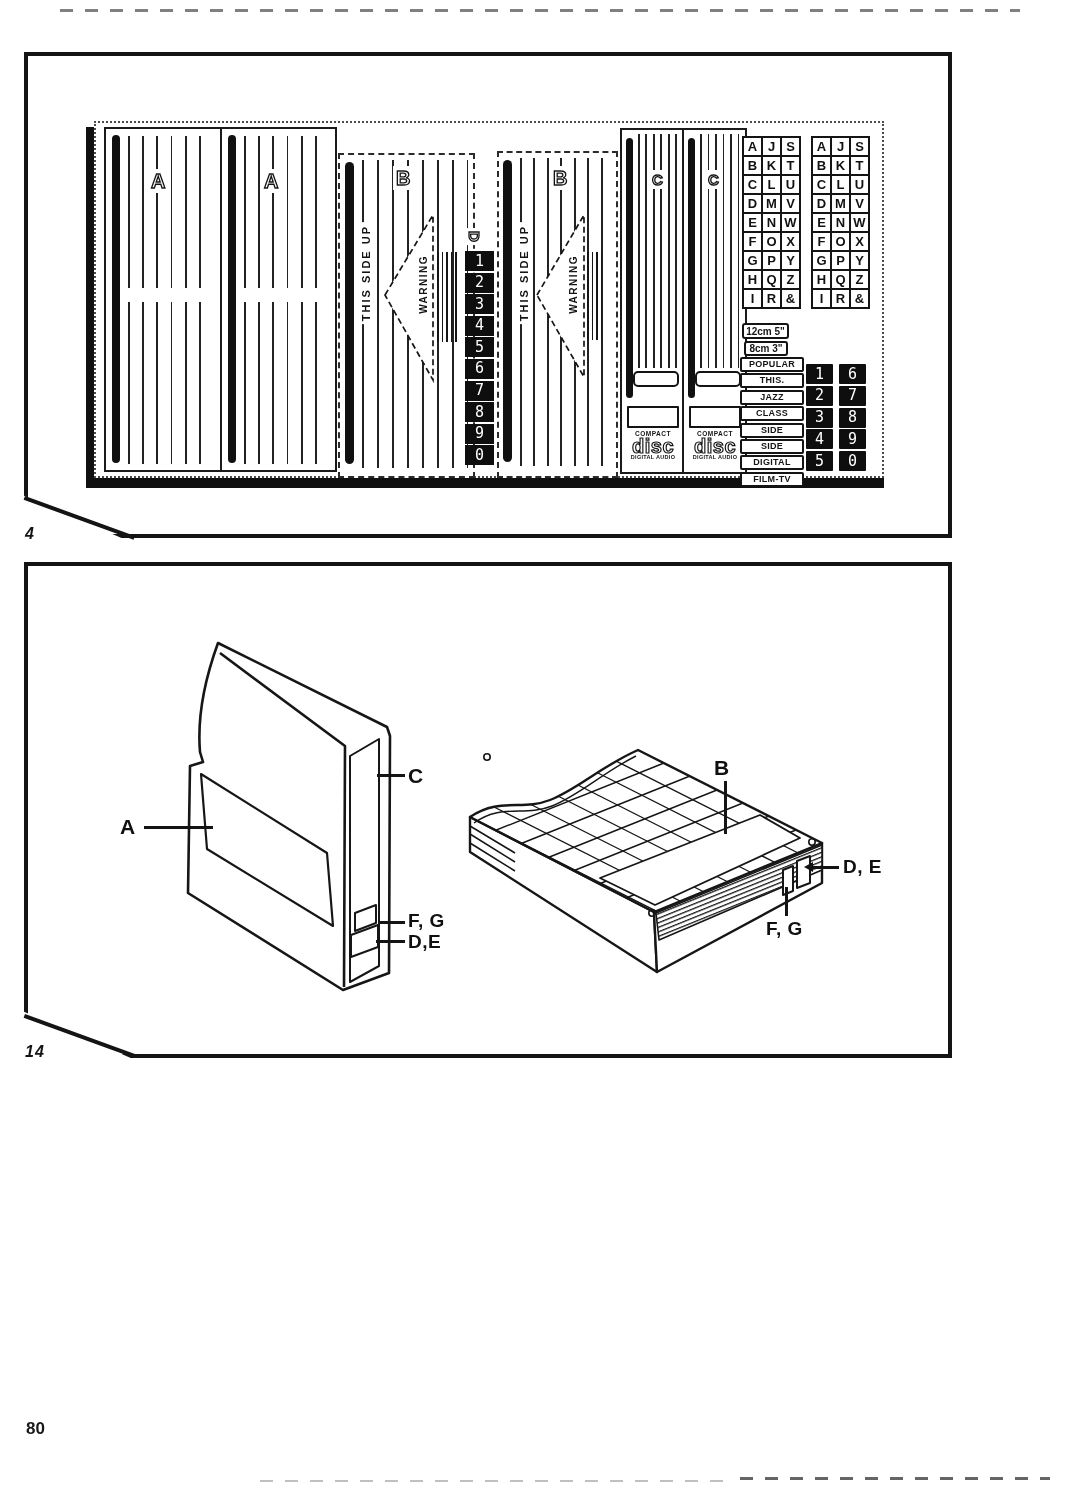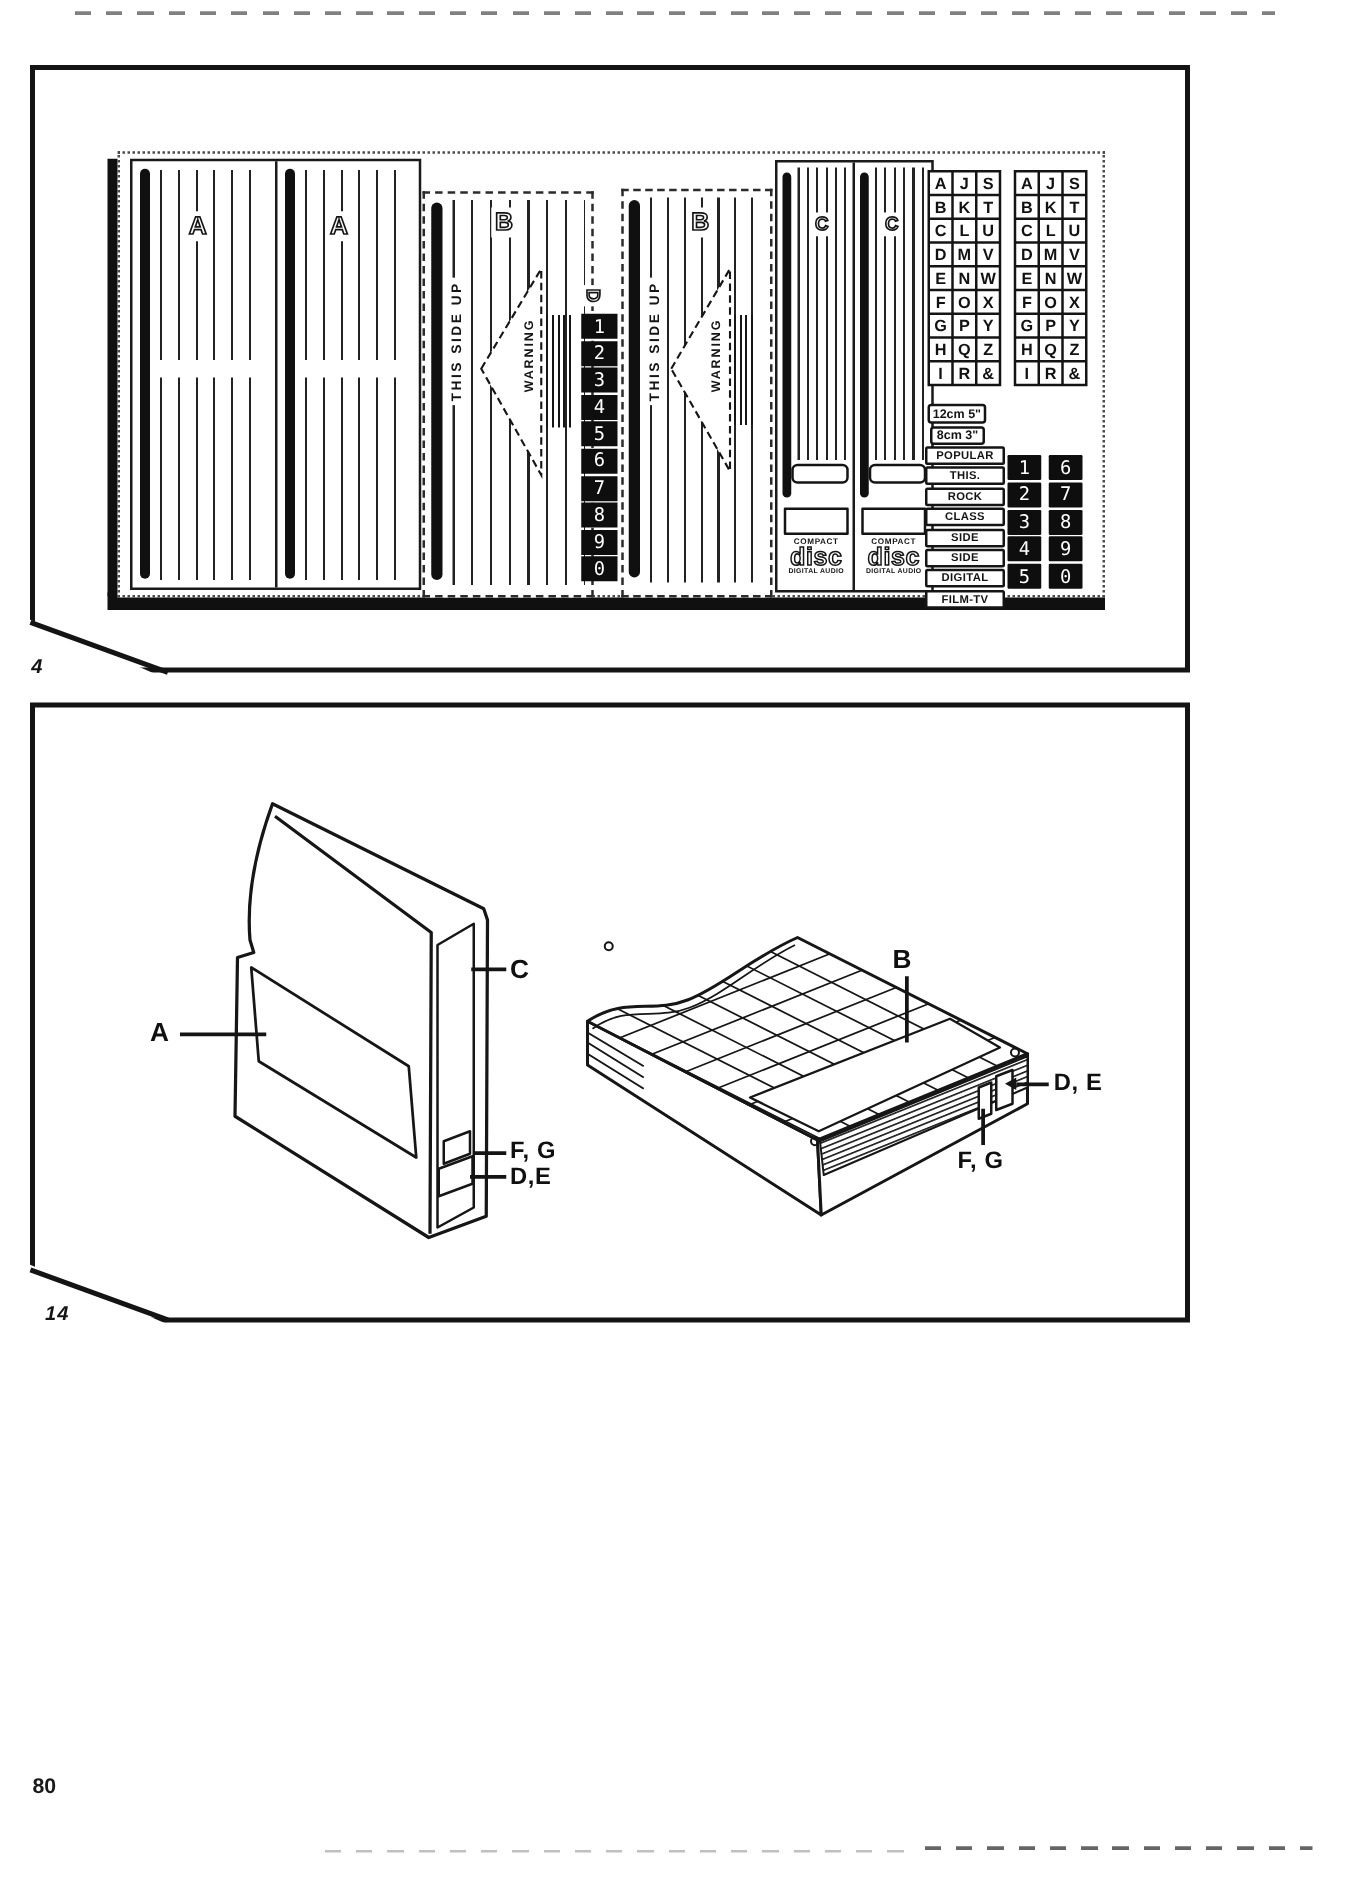--- a/index.html
+++ b/index.html
@@ -203,21 +203,21 @@
       <span class="lcell">R</span>
       <span class="lcell">&amp;</span>
   </div>
 
   <div class="sizebox" style="left:742px;top:323px;width:47px;height:16px">12cm 5"</div>
   <div class="sizebox" style="left:744px;top:341px;width:44px;height:15px">8cm 3"</div>
 
   <div class="genres" style="left:740px;top:357px;width:64px">
     <div class="genre">POPULAR</div>
     <div class="genre">THIS.</div>
-    <div class="genre">ROCK</div>
+    <div class="genre">JAZZ</div>
     <div class="genre">CLASS</div>
     <div class="genre">SIDE</div>
     <div class="genre">SIDE</div>
     <div class="genre">DIGITAL</div>
     <div class="genre">FILM-TV</div>
   </div>
 
   <div class="col" style="left:806px;top:364px;gap:1.8px">
     <div class="ntile w27">1</div>
     <div class="ntile w27">2</div>
@@ -292,19 +292,19 @@
   <div class="lead" style="left:724px;top:781px;width:2.5px;height:53px"></div>
   <div class="co" style="left:714px;top:757px">B</div>
   <div class="lead" style="left:813px;top:866px;width:26px;height:2.5px"></div>
   <div class="ah" style="left:804px;top:862px"></div>
   <div class="co" style="left:843px;top:857px;font-size:19px">D, E</div>
   <div class="lead" style="left:785px;top:887px;width:2.5px;height:29px"></div>
   <div class="co" style="left:766px;top:919px;font-size:19px">F, G</div>
 
   <div class="cover" style="left:20px;top:1010px;width:120px;height:52px"></div>
   <div class="diag" style="left:25px;top:1014px;width:117px"></div>
-  <div class="figtag" style="left:36px;top:1044px">14</div>
+  <div class="figtag" style="left:25px;top:1044px">14</div>
 
   <div class="pagenum" style="left:26px;top:1420px">80</div>
   <div class="art" style="left:740px;top:1477px;width:310px;height:3px;opacity:.85"></div>
   <div class="art" style="left:260px;top:1480px;width:470px;height:2px;opacity:.35"></div>
 
 </div>
 
 </body></html>

